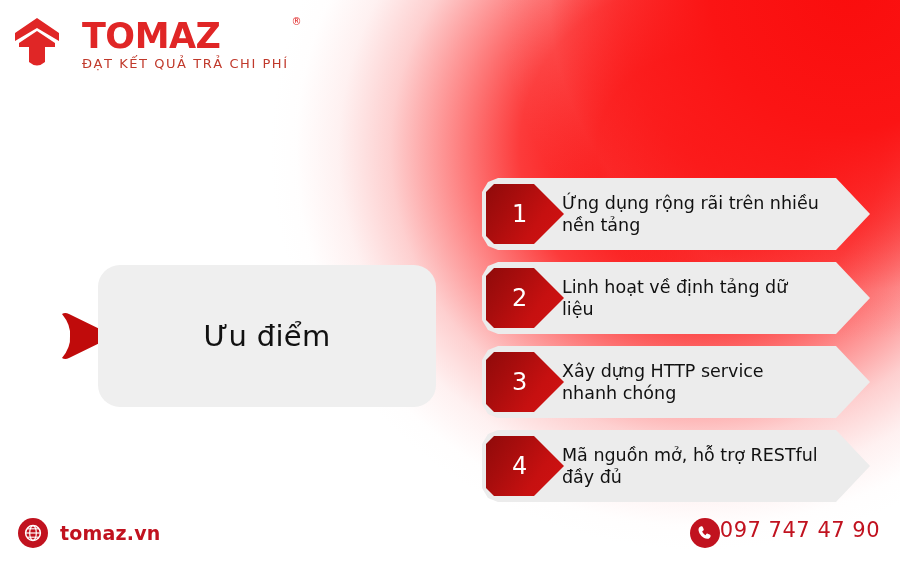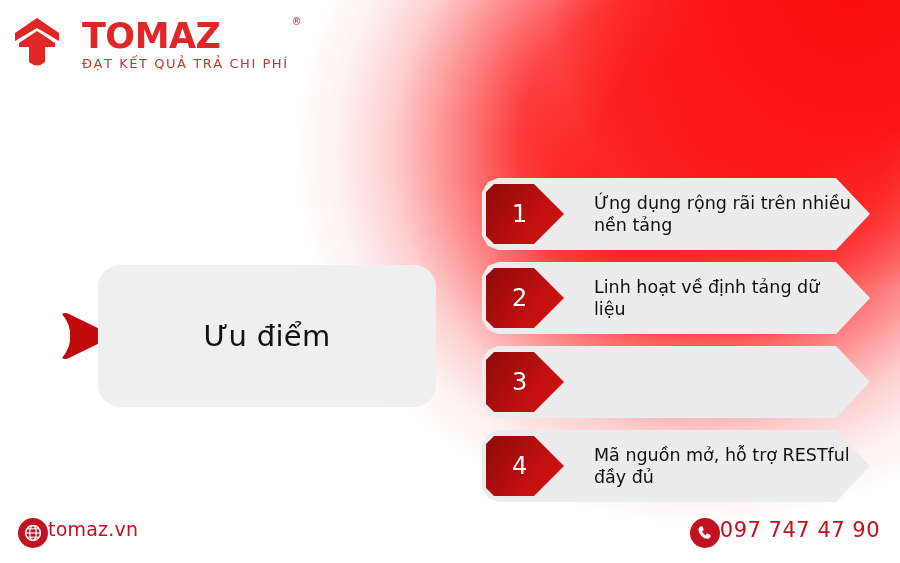--- a/index.html
+++ b/index.html
@@ -103,31 +103,31 @@
     clip-path: polygon(8px 0, 48px 0, 78px 30px, 48px 60px, 8px 60px, 0 52px, 0 8px);
     -webkit-clip-path: polygon(8px 0, 48px 0, 78px 30px, 48px 60px, 8px 60px, 0 52px, 0 8px);
     display: flex; align-items: center; justify-content: flex-start;
   }
   .row-num {
     color: #ffffff; font-size: 24px;
     font-family: "DejaVu Sans", sans-serif;
     margin-left: 26px; line-height: 1;
   }
   .row-text {
-    position: absolute; left: 112px; top: 50%;
+    position: absolute; left: 80px; top: 50%;
     transform: translateY(-50%);
     width: 262px;
     font-family: "DejaVu Sans", sans-serif;
     font-size: 17.5px; line-height: 1.26; color: #111;
   }
 
   
   .footer-left {
     position: absolute; left: 18px; top: 518px;
-    display: flex; align-items: flex-start; 
+    display: flex; align-items: center; gap: 12px; font-weight: bold;
   }
   .footer-right {
     position: absolute; right: 20px; top: 518px;
     display: flex; gap: 0;
   }
   .circle-icon {
     width: 30px; height: 30px; border-radius: 50%;
     background: #c1121f;
     display: flex; align-items: center; justify-content: center;
     flex: 0 0 auto;
@@ -185,20 +185,21 @@
         <span class="row-num">2</span>
       </div>
       <div class="row-text">Linh hoạt về định tảng dữ liệu</div>
     </div>
 
     <div class="row">
       <div class="row-bg"></div>
       <div class="row-badge">
         <span class="row-num">3</span>
       </div>
+      <div class="row-text">Xây dựng HTTP service nhanh chóng</div>
     </div>
 
     <div class="row">
       <div class="row-bg"></div>
       <div class="row-badge">
         <span class="row-num">4</span>
       </div>
       <div class="row-text">Mã nguồn mở, hỗ trợ RESTful đầy đủ</div>
     </div>
 

